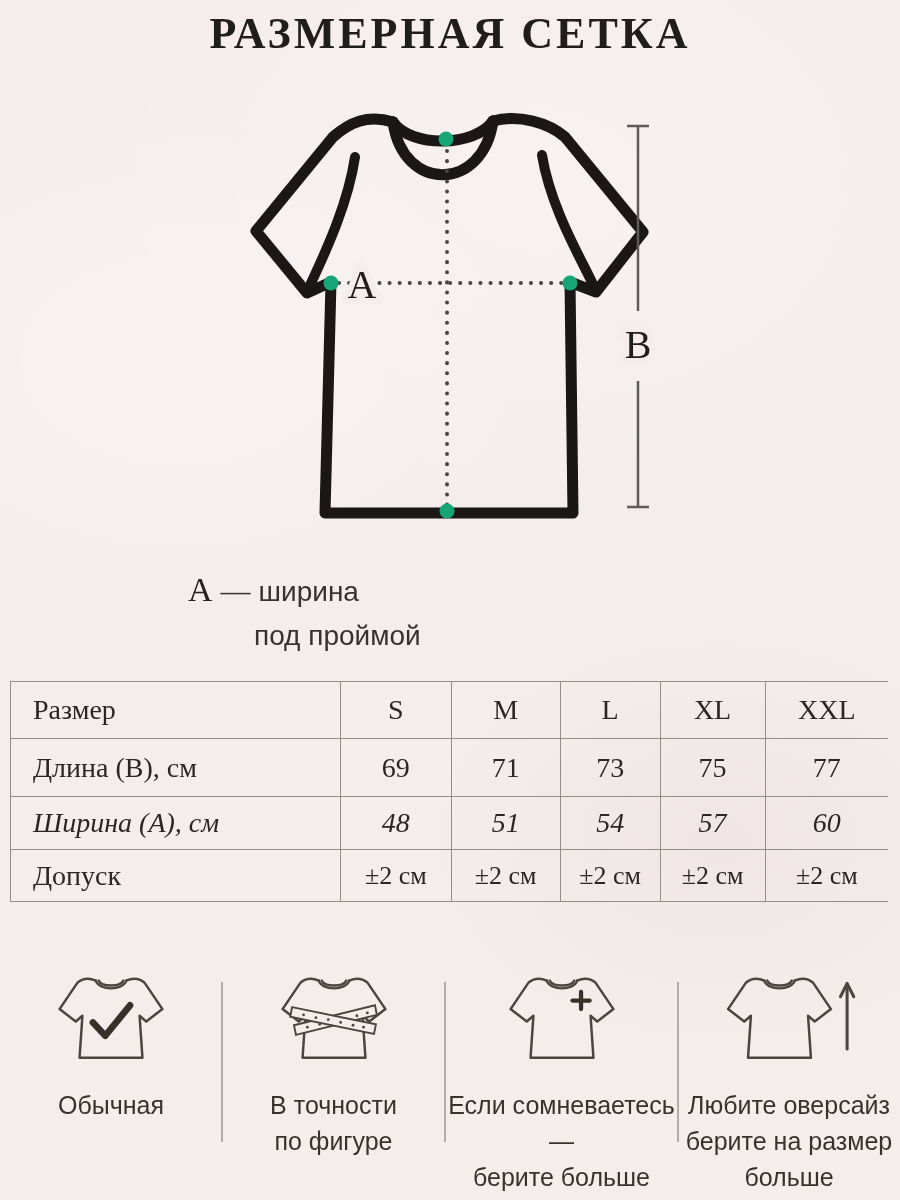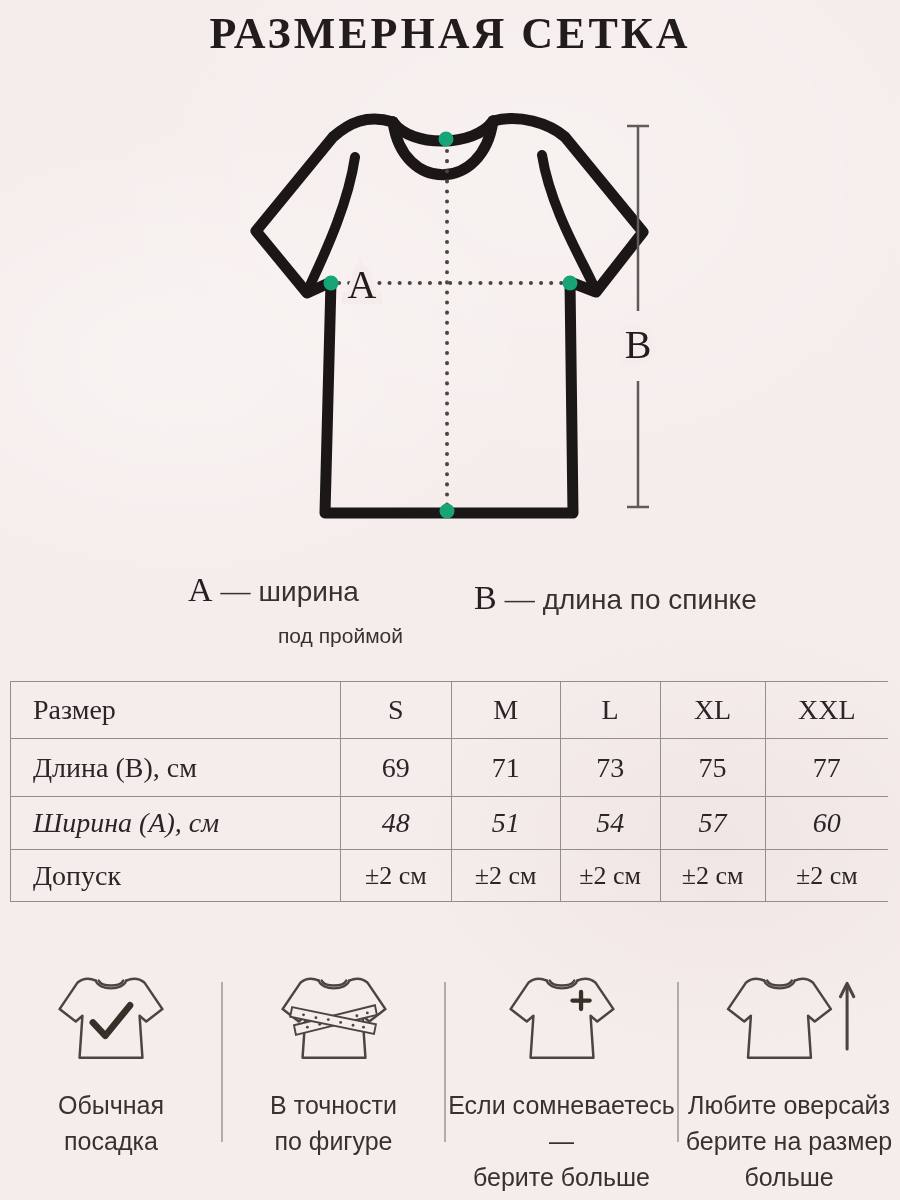--- a/index.html
+++ b/index.html
@@ -30,21 +30,21 @@
     font-size:40px;fill:#221d1d;
     paint-order:stroke;stroke:#f5edec;stroke-width:12px;
     text-anchor:middle;
   }
   
   .legend-a{position:absolute;left:188px;top:568px;}
   .legend-b{position:absolute;left:474px;top:576px;}
   .legend-line{font-size:28px;color:#37322f;line-height:44px;white-space:nowrap;}
   .legend-line .lt{font-family:"Liberation Serif",serif;font-size:34px;color:#262120;}
   .legend-line .dash{font-family:"Liberation Serif",serif;font-size:30px;padding:0 8px;}
-  .legend-line2{font-size:21px;color:#37322f;line-height:44px;margin-left:90px;white-space:nowrap;}
+  .legend-line2{font-size:28px;color:#37322f;line-height:44px;margin-left:66px;white-space:nowrap;}
   
   .size-table-wrap{position:absolute;left:10px;top:681px;width:878px;}
   table.size{
     border-collapse:collapse;width:878px;
     font-family:"Liberation Serif",serif;font-weight:500;color:#2b2625;
     border-left:1.5px solid #948e8b;
   }
   table.size th,table.size td{
     border-top:1.5px solid #948e8b;
     font-weight:500;vertical-align:middle;white-space:nowrap;
@@ -104,23 +104,20 @@
       <circle cx="232" cy="426" r="7.5"></circle>
     </g>
     <text x="147" y="213" class="measure-label">А</text>
     <text x="423" y="273" class="measure-label">В</text>
   </svg>
 
   <div class="legend-a">
     <div class="legend-line"><span class="lt">А</span><span class="dash">—</span><span>ширина</span></div>
     <div class="legend-line2">под проймой</div>
   </div>
-  <div class="legend-b">
-    <div class="legend-line"><span class="lt">В</span><span class="dash">—</span><span>длина по спинке</span></div>
-  </div>
 
   <div class="size-table-wrap">
     <table class="size">
       <colgroup>
           <col class="c0">
           <col class="c1">
           <col class="c2">
           <col class="c3">
           <col class="c4">
           <col class="c5">
@@ -173,21 +170,20 @@
           <g stroke="#4b4541" stroke-width="2.6" fill="none" stroke-linejoin="round" stroke-linecap="round">
             <path d="M59,10 C52,7 45,8 40,12 L21,40 L38,53 L45,47 L42,91 L108,91 L105,47 L112,53 L129,40 L110,12 C105,8 98,7 91,10"></path>
             <path d="M59,10 C62,21 88,21 91,10"></path>
             <path d="M62,10 C65,17 85,17 88,10"></path>
           </g>
           <path d="M56,54 L69,68 L95,36" stroke="#353028" stroke-width="7" fill="none" stroke-linecap="round" stroke-linejoin="round"></path>
         </svg>
       </div>
       <div class="caption">
         <div>Обычная</div>
-        <div>посадка</div>
       </div>
     </div>
 
     <div class="fit">
       <div class="icon-box">
         <svg width="150" height="100" viewBox="0 0 150 105">
           <g stroke="#4b4541" stroke-width="2.6" fill="none" stroke-linejoin="round" stroke-linecap="round">
             <path d="M59,10 C52,7 45,8 40,12 L21,40 L38,53 L45,47 L42,91 L108,91 L105,47 L112,53 L129,40 L110,12 C105,8 98,7 91,10"></path>
             <path d="M59,10 C62,21 88,21 91,10"></path>
             <path d="M62,10 C65,17 85,17 88,10"></path>

